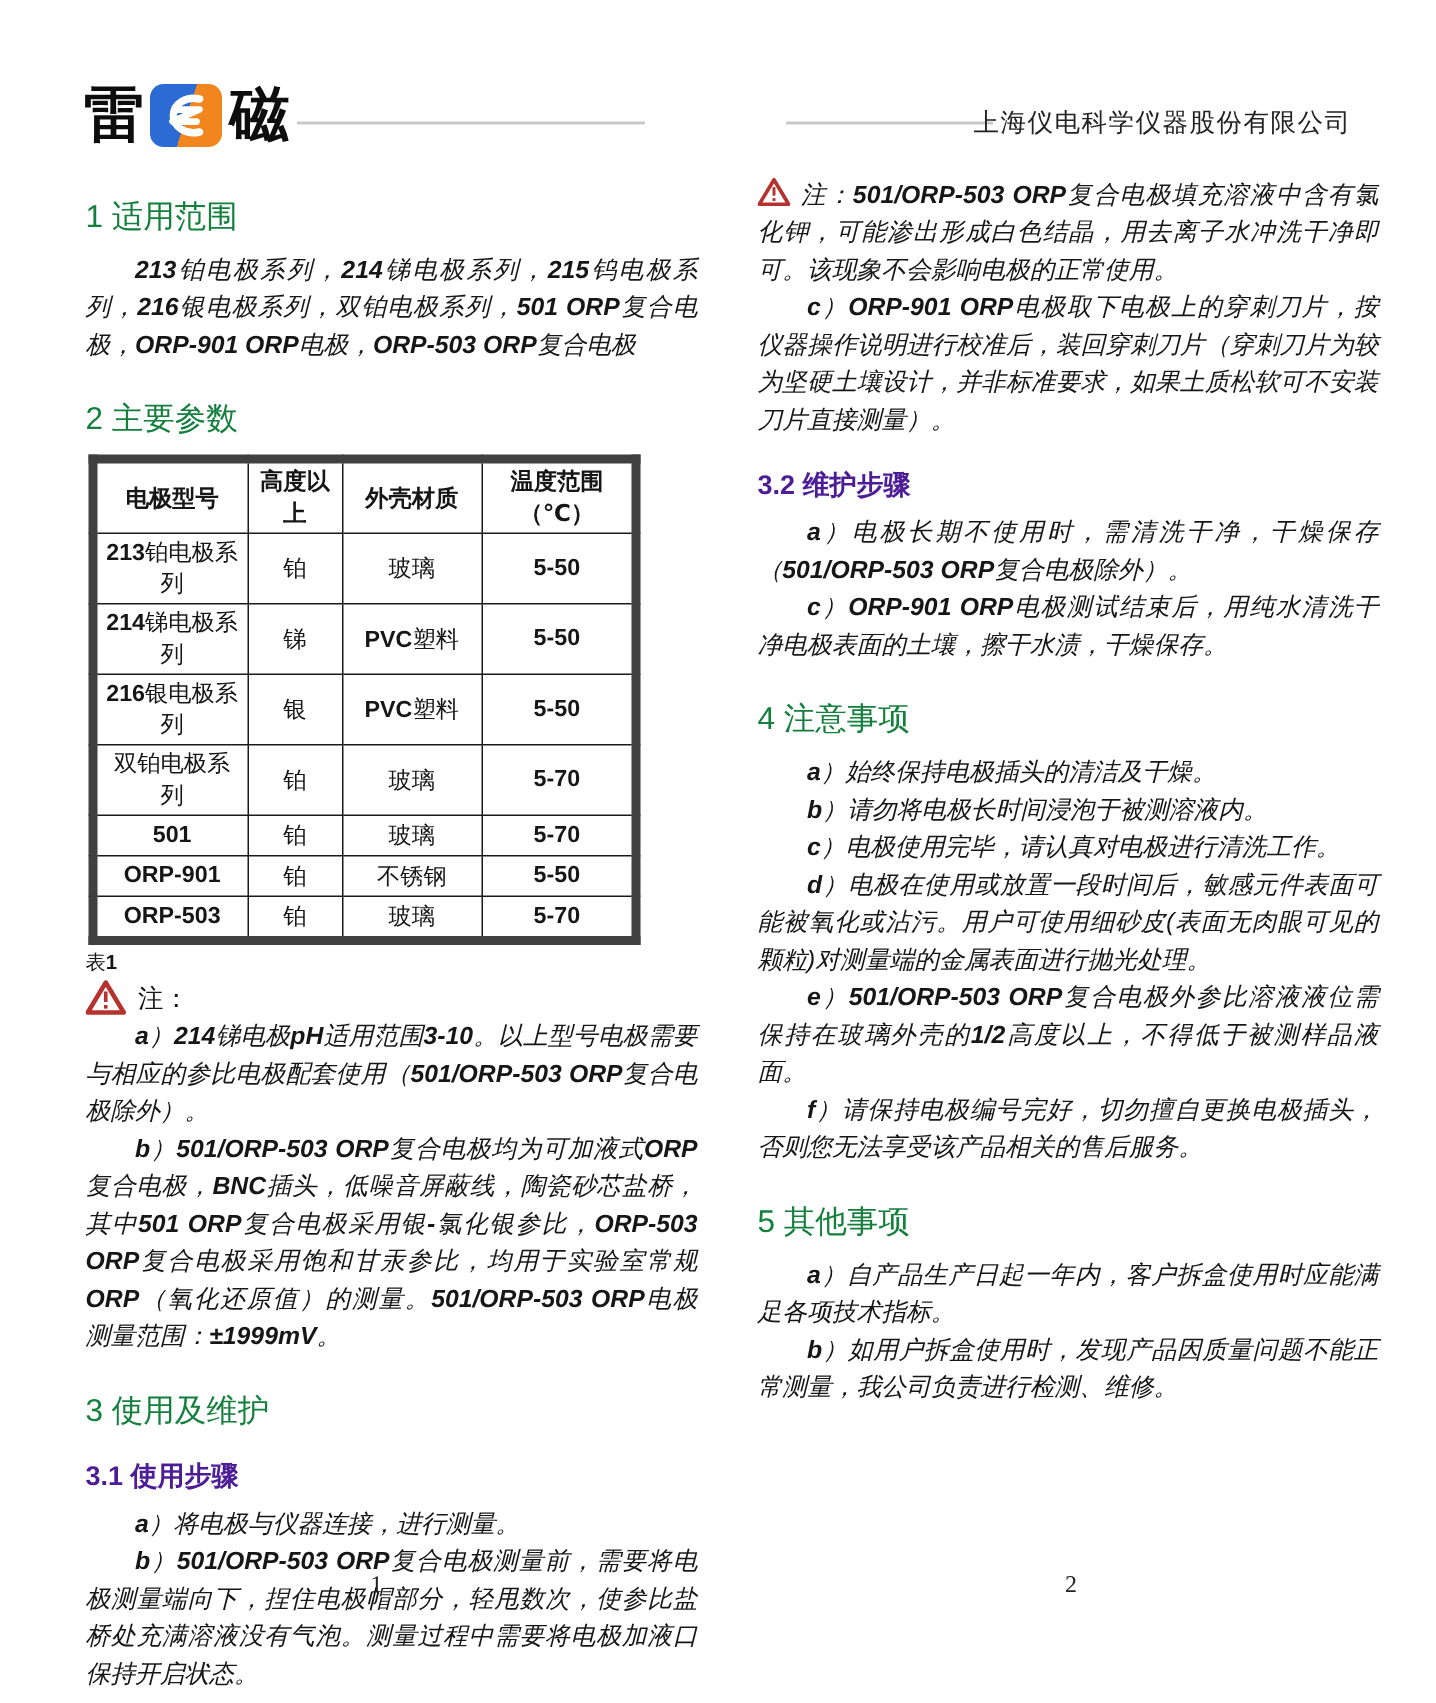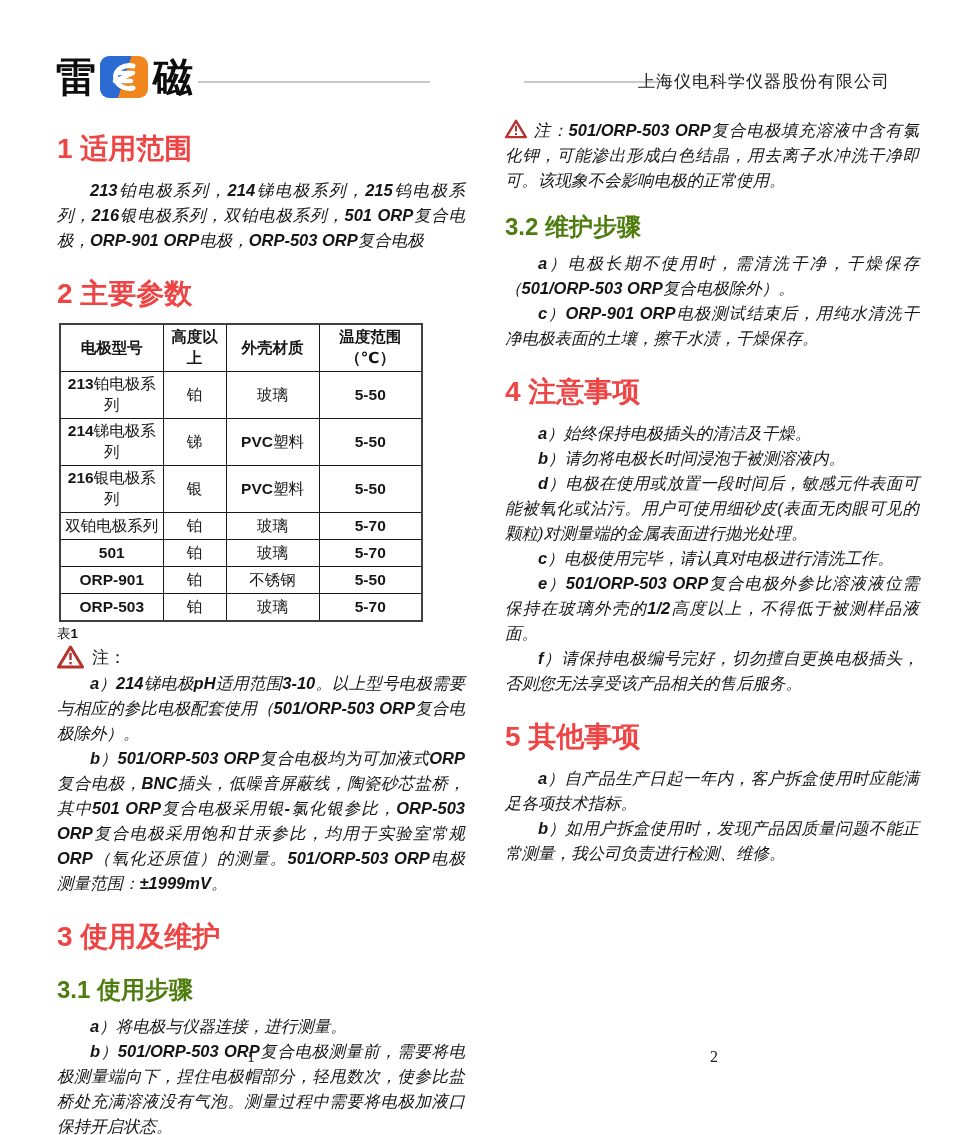--- a/index.html
+++ b/index.html
@@ -9,33 +9,33 @@
   }
   
   .logo{position:absolute;left:56px;top:56px;display:flex;align-items:center;gap:5px;}
   .logo-char{font-size:40px;font-weight:900;letter-spacing:-1px;color:#0d0d0d;line-height:1;}
   .logo-badge{width:48px;height:42px;border-radius:9px;position:relative;overflow:hidden;
     background:linear-gradient(108deg,#2b6bd3 0 51%,#f1861f 51% 100%);}
   .logo-badge svg{position:absolute;left:0;top:0;}
   .hrule{position:absolute;top:81px;height:2px;background:#c9c9c9;}
   .hrule.left{left:198px;width:232px;}
   .hrule.right{left:524px;width:138px;}
-  .company{position:absolute;top:70px;right:67px;font-size:17px;color:#222;letter-spacing:1px;}
+  .company{position:absolute;top:70px;right:56px;font-size:17px;color:#222;letter-spacing:1px;}
   
   .columns{position:absolute;left:57px;top:118px;display:flex;gap:40px;}
   .col{width:408px;}
   .col.right{width:414px;}
-  h1.sec{font-size:28px;font-weight:bold;margin:22px 0 10px;color:#ef4444;}
+  h1.sec{font-size:21px;font-weight:normal;margin:22px 0 10px;color:#15803d;}
   .col h1.sec:first-child{margin-top:12px;}
-  h2.sub{font-size:24px;font-weight:bold;margin:18px 0 8px;color:#4d7c0f;}
+  h2.sub{font-size:18px;font-weight:bold;margin:18px 0 8px;color:#4c1d95;}
   .para{font-size:16.5px;line-height:25px;text-align:justify;margin:0;text-indent:2em;font-style:italic;}
   .para.noindent{text-indent:0;}
   .para b{font-family:"Liberation Sans","DejaVu Sans",sans-serif;}
   
-  table.params{border-collapse:collapse;margin:4px 0 0 2px;border:2px solid #404040;}
+  table.params{border-collapse:collapse;margin:4px 0 0 2px;border:6px solid #404040;}
   table.params th,table.params td{border:1px solid #1a1a1a;text-align:center;
     font-size:15.5px;padding:2px 4px;height:22px;}
   table.params th{font-weight:bold;}
   .tbl-caption{text-align:left;font-size:13.5px;margin:3px 0 2px;width:372px;}
   
   .note-head{display:flex;align-items:center;gap:8px;font-size:17px;margin:2px 0 2px;}
   .warn-tri{display:inline-block;line-height:0;}
   .warn-inline{display:inline-block;vertical-align:-3px;margin-right:6px;line-height:0;}
   
   .pageno{position:absolute;top:1048px;font-family:"Liberation Serif","DejaVu Serif",serif;
@@ -157,33 +157,34 @@
     <div class="col right">
       <p class="para noindent">
         <span class="warn-inline">
           <svg width="22" height="20" viewBox="0 0 27 24">
             <path d="M13.5 2 L25.5 22 H1.5 Z" fill="#ffffff" stroke="#b5332e" stroke-width="3" stroke-linejoin="round"></path>
             <rect x="12.3" y="8" width="2.4" height="7" fill="#b5332e"></rect>
             <rect x="12.3" y="17" width="2.4" height="2.4" fill="#b5332e"></rect>
           </svg>
         </span><span>注：<b>501/ORP-503</b> <b>ORP</b>复合电极填充溶液中含有氯化钾，可能渗出形成白色结晶，用去离子水冲洗干净即可。该现象不会影响电极的正常使用。</span>
       </p>
+      <p class="para"><b>c</b>）<b>ORP-901</b> <b>ORP</b>电极取下电极上的穿刺刀片，按仪器操作说明进行校准后，装回穿刺刀片（穿刺刀片为较为坚硬土壤设计，并非标准要求，如果土质松软可不安装刀片直接测量）。</p>
 
       <h2 class="sub">3.2 维护步骤</h2>
       <div>
           <p class="para"><b>a</b>）电极长期不使用时，需清洗干净，干燥保存（<b>501/ORP-503</b> <b>ORP</b>复合电极除外）。</p>
           <p class="para"><b>c</b>）<b>ORP-901</b> <b>ORP</b>电极测试结束后，用纯水清洗干净电极表面的土壤，擦干水渍，干燥保存。</p>
         </div>
 
       <h1 class="sec">4 注意事项</h1>
       <div>
           <p class="para"><b>a</b>）始终保持电极插头的清洁及干燥。</p>
           <p class="para"><b>b</b>）请勿将电极长时间浸泡于被测溶液内。</p>
+          <p class="para"><b>c</b>）电极使用完毕，请认真对电极进行清洗工作。</p>
           <p class="para"><b>d</b>）电极在使用或放置一段时间后，敏感元件表面可能被氧化或沾污。用户可使用细砂皮(表面无肉眼可见的颗粒)对测量端的金属表面进行抛光处理。</p>
-          <p class="para"><b>c</b>）电极使用完毕，请认真对电极进行清洗工作。</p>
           <p class="para"><b>e</b>）<b>501/ORP-503</b> <b>ORP</b>复合电极外参比溶液液位需保持在玻璃外壳的<b>1/2</b>高度以上，不得低于被测样品液面。</p>
           <p class="para"><b>f</b>）请保持电极编号完好，切勿擅自更换电极插头，否则您无法享受该产品相关的售后服务。</p>
         </div>
 
       <h1 class="sec">5 其他事项</h1>
       <div>
           <p class="para"><b>a</b>）自产品生产日起一年内，客户拆盒使用时应能满足各项技术指标。</p>
           <p class="para"><b>b</b>）如用户拆盒使用时，发现产品因质量问题不能正常测量，我公司负责进行检测、维修。</p>
         </div>
     </div>

